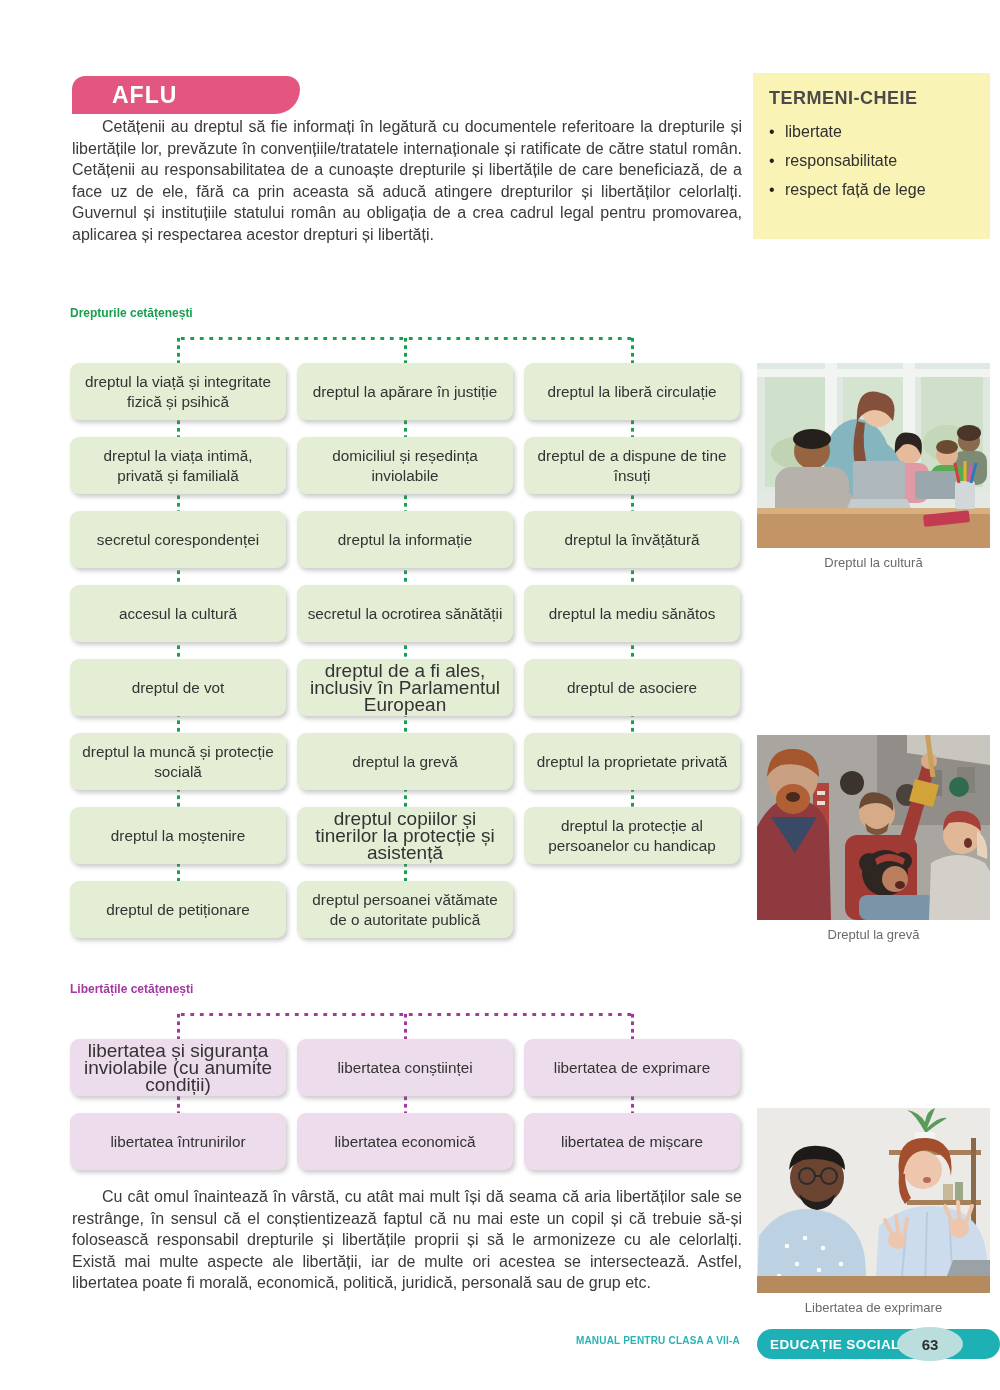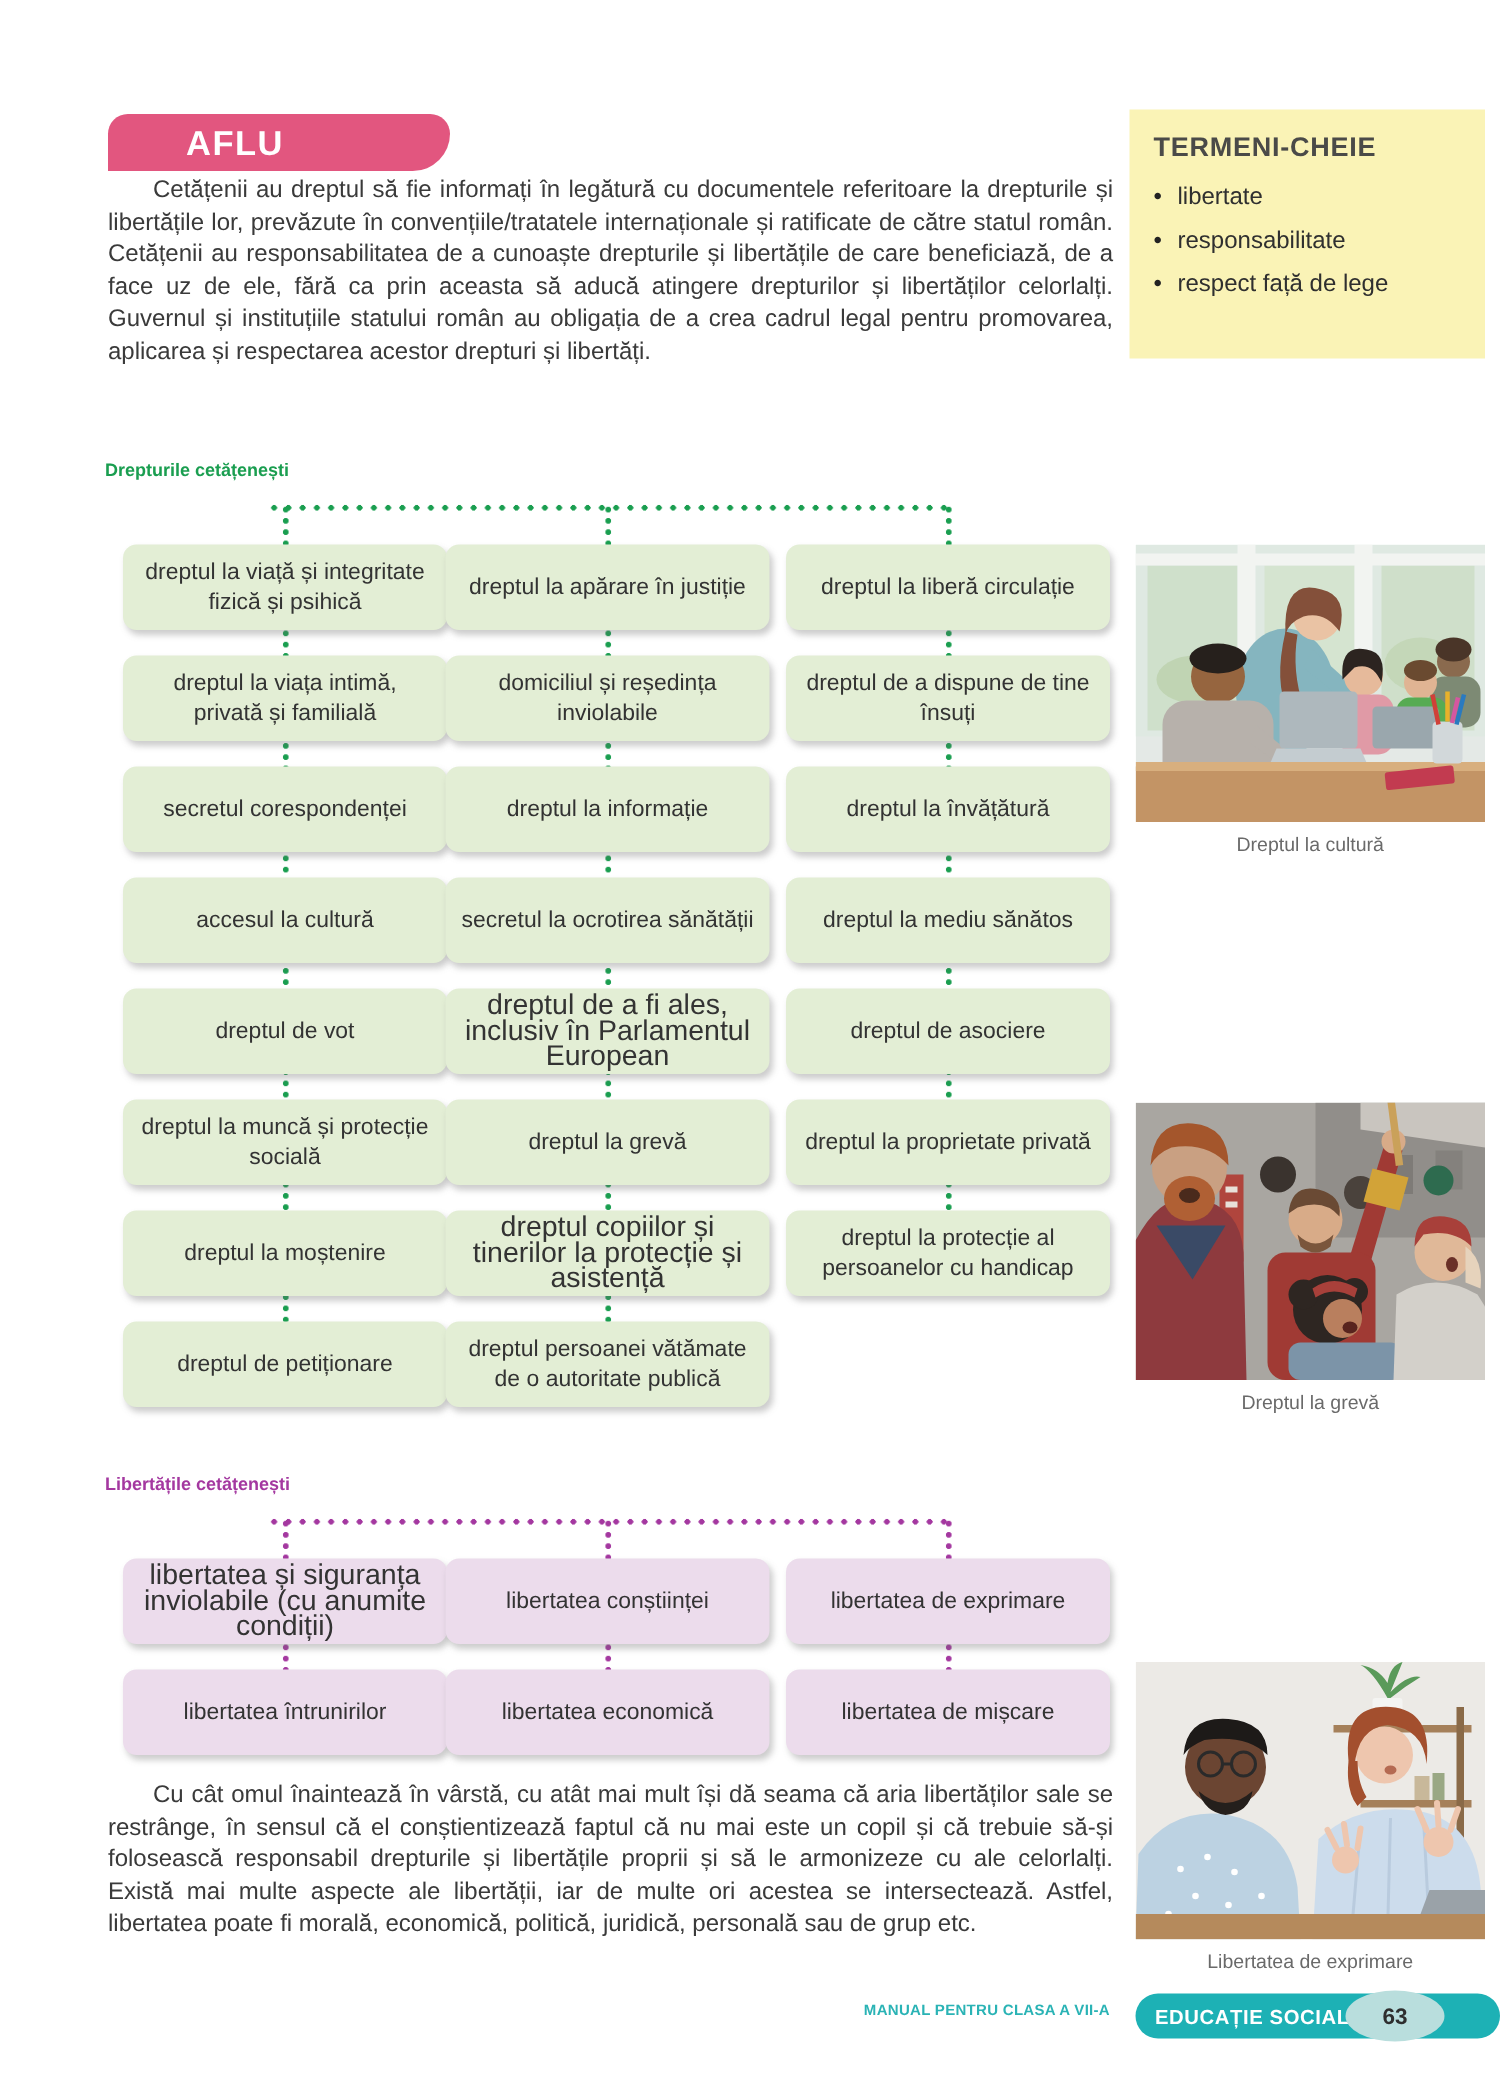--- a/index.html
+++ b/index.html
@@ -1,21 +1,21 @@
 <!DOCTYPE html>
 <html><head>
 <meta charset="utf-8">
 <style>
   html,body{margin:0;padding:0;background:#ffffff;}
   body{width:1000px;height:1390px;position:relative;font-family:"Liberation Sans","DejaVu Sans",sans-serif;color:#3a3a3a;overflow:hidden;}
 
   
   .aflu-badge{position:absolute;left:72px;top:76px;width:228px;height:38px;
     background:#e2567f;border-radius:16px 16px 30px 0;display:flex;align-items:center;
-    padding-left:52px;box-sizing:border-box;color:#fff;font-size:23px;font-weight:bold;letter-spacing:1px;}
+    padding-left:40px;box-sizing:border-box;color:#fff;font-size:23px;font-weight:bold;letter-spacing:1px;}
   .intro{position:absolute;left:72px;top:116px;width:670px;font-size:16px;line-height:21.6px;
     text-align:justify;text-indent:30px;color:#3a3a3a;margin:0;}
 
   .key-terms{position:absolute;left:753px;top:73px;width:237px;height:166px;background:#faf3b6;
     box-sizing:border-box;padding:15px 16px;}
   .key-terms h2{margin:0;font-size:18px;font-weight:bold;color:#4a4a48;letter-spacing:.5px;}
   .key-terms ul{list-style:none;margin:13px 0 0 0;padding:0;}
   .key-terms li{display:flex;font-size:16px;line-height:20px;color:#2f2f2f;margin-bottom:9px;}
   .key-terms .bullet{width:16px;flex:0 0 16px;color:#222;}
 
@@ -24,21 +24,21 @@
   .diagram-title{position:absolute;top:0;left:0;width:670px;text-align:left;
     font-size:12px;font-weight:bold;margin:0;}
   .rights .diagram-title{color:#1a9e50;}
   .liberties .diagram-title{color:#a438a0;}
   .h-connector{position:absolute;top:30px;left:108px;width:456px;height:5px;
     background-size:9.5px 5px;background-repeat:repeat-x;}
   .h-connector.green{background-image:radial-gradient(circle,#1a9e50 1.9px,transparent 2px);}
   .h-connector.purple{background-image:radial-gradient(circle,#a438a0 1.9px,transparent 2px);}
   .columns{position:absolute;top:57px;left:0;width:670px;}
   .col{position:absolute;width:216px;top:0;}
-  .col0{left:12px;}.col1{left:227px;}.col2{left:454px;}
+  .col0{left:0;}.col1{left:227px;}.col2{left:454px;}
   .v-line{position:absolute;left:106px;width:5px;top:-27px;bottom:22px;z-index:0;
     background-size:5px 7.5px;background-repeat:repeat-y;}
   .v-line.green{background-image:radial-gradient(circle,#1a9e50 1.8px,transparent 1.9px);}
   .v-line.purple{background-image:radial-gradient(circle,#a438a0 1.8px,transparent 1.9px);}
   .dbox{position:relative;z-index:1;height:57px;margin-bottom:17px;border-radius:9px;
     display:flex;align-items:center;justify-content:center;text-align:center;
     padding:3px 9px;box-sizing:border-box;font-size:15.3px;line-height:19.5px;color:#333;
     box-shadow:2px 3px 4px rgba(110,110,110,.35);}
   .dbox.green{background:#e3eed5;}
   .dbox.purple{background:#ecdcec;}

